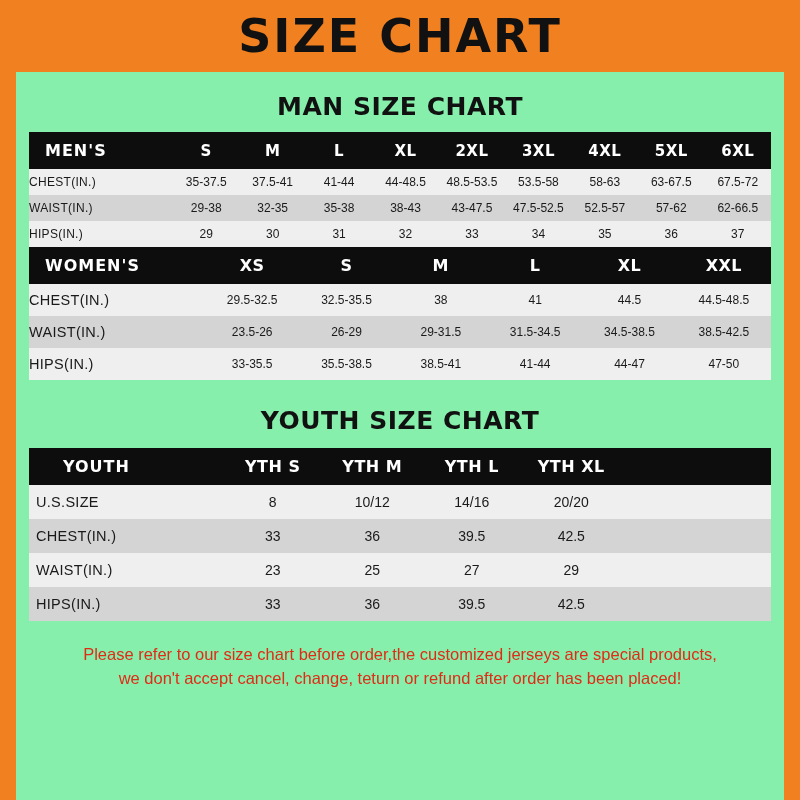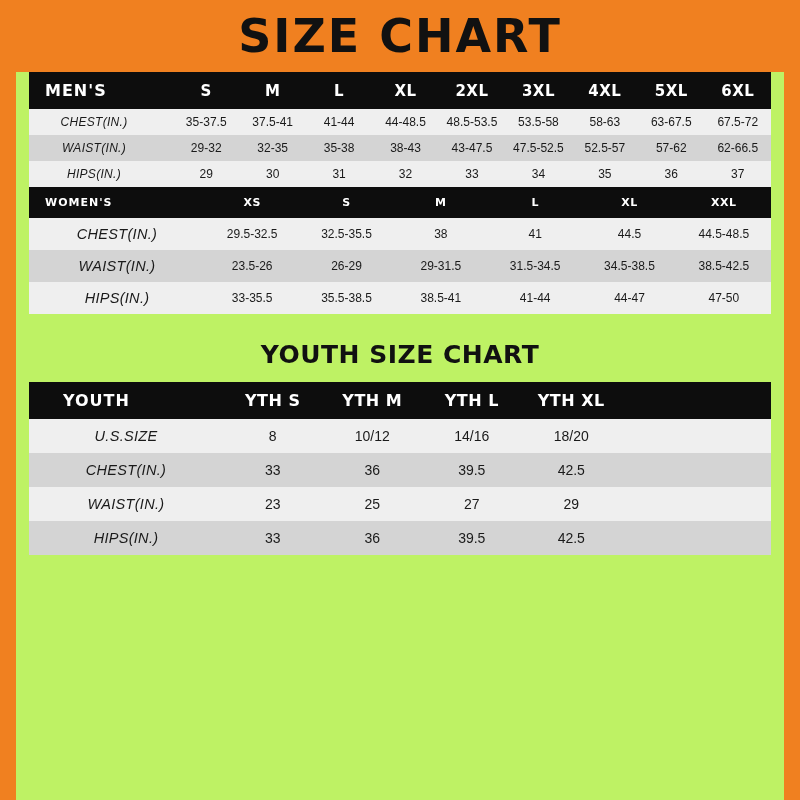--- a/index.html
+++ b/index.html
@@ -10,21 +10,21 @@
     width: 800px;
     height: 800px;
     background: #ffffff;
     font-family: "Liberation Sans", sans-serif;
     overflow: hidden;
   }
   .page {
     position: relative;
     width: 800px;
     height: 800px;
-    background: #bef264;
+    background: #86efac;
     box-sizing: border-box;
     border-left: 16px solid #f08020;
     border-right: 16px solid #f08020;
   }
   .banner {
     height: 72px;
     background: #f08020;
     display: flex;
     align-items: center;
     justify-content: center;
@@ -75,36 +75,35 @@
     letter-spacing: 1px;
   }
   tbody td {
     text-align: center;
     font-family: "Liberation Sans", sans-serif;
     font-size: 12.5px;
     color: #1a1a1a;
     padding: 6px 0;
   }
   tbody td.rowlabel {
-    text-align: center;
+    text-align: left;
     padding-right: 14px;
     font-size: 13px;
     letter-spacing: 0.3px;
-    font-style: italic;
   }
   tbody tr.light td { background: #efefef; }
   tbody tr.dark td { background: #d4d4d4; }
 
   
   #men-table thead th.rowlabel { width: 128px; }
   #men-table tbody td { font-size: 12px; }
 
   
   #women-table thead th.rowlabel { width: 160px; }
-  #women-table thead th { font-size: 11px; }
+  #women-table thead th { font-size: 16px; }
   #women-table tbody td { font-size: 12px; padding: 8px 0; }
   #women-table tbody td.rowlabel { font-size: 14.5px; }
 
   
   #youth-table thead th.rowlabel { width: 160px; padding-left: 34px; }
   #youth-table thead th { font-size: 16px; }
   #youth-table tbody td { font-size: 14px; padding: 9px 7px; }
   #youth-table tbody td.rowlabel { font-size: 14.5px; }
   #youth-table col.spacer { width: 150px; }
 
@@ -123,20 +122,21 @@
 <body>
 
 <div class="page">
 
   <div class="banner">
     <div class="banner-title">SIZE CHART</div>
   </div>
 
   <div class="content">
 
+    <div class="section-title" id="man-title">MAN SIZE CHART</div>
 
     <table id="men-table">
       <thead>
         <tr>
           <th class="rowlabel">MEN'S</th>
           <th>S</th>
           <th>M</th>
           <th>L</th>
           <th>XL</th>
           <th>2XL</th>
@@ -154,21 +154,21 @@
           <td>41-44</td>
           <td>44-48.5</td>
           <td>48.5-53.5</td>
           <td>53.5-58</td>
           <td>58-63</td>
           <td>63-67.5</td>
           <td>67.5-72</td>
         </tr>
         <tr class="dark">
           <td class="rowlabel">WAIST(IN.)</td>
-          <td>29-32</td>
+          <td>29-38</td>
           <td>32-35</td>
           <td>35-38</td>
           <td>38-43</td>
           <td>43-47.5</td>
           <td>47.5-52.5</td>
           <td>52.5-57</td>
           <td>57-62</td>
           <td>62-66.5</td>
         </tr>
         <tr class="light">
@@ -250,21 +250,21 @@
           <th>YTH XL</th>
           <th></th>
         </tr>
       </thead>
       <tbody>
         <tr class="light">
           <td class="rowlabel">U.S.SIZE</td>
           <td>8</td>
           <td>10/12</td>
           <td>14/16</td>
-          <td>18/20</td>
+          <td>20/20</td>
           <td></td>
         </tr>
         <tr class="dark">
           <td class="rowlabel">CHEST(IN.)</td>
           <td>33</td>
           <td>36</td>
           <td>39.5</td>
           <td>42.5</td>
           <td></td>
         </tr>
@@ -281,16 +281,18 @@
           <td>33</td>
           <td>36</td>
           <td>39.5</td>
           <td>42.5</td>
           <td></td>
         </tr>
       </tbody>
     </table>
 
     <div class="note">
+      <div>Please refer to our size chart before order,the customized jerseys are special products,</div>
+      <div>we don't accept cancel, change, teturn or refund after order has been placed!</div>
     </div>
 
   </div>
 </div>
 
 </body></html>

